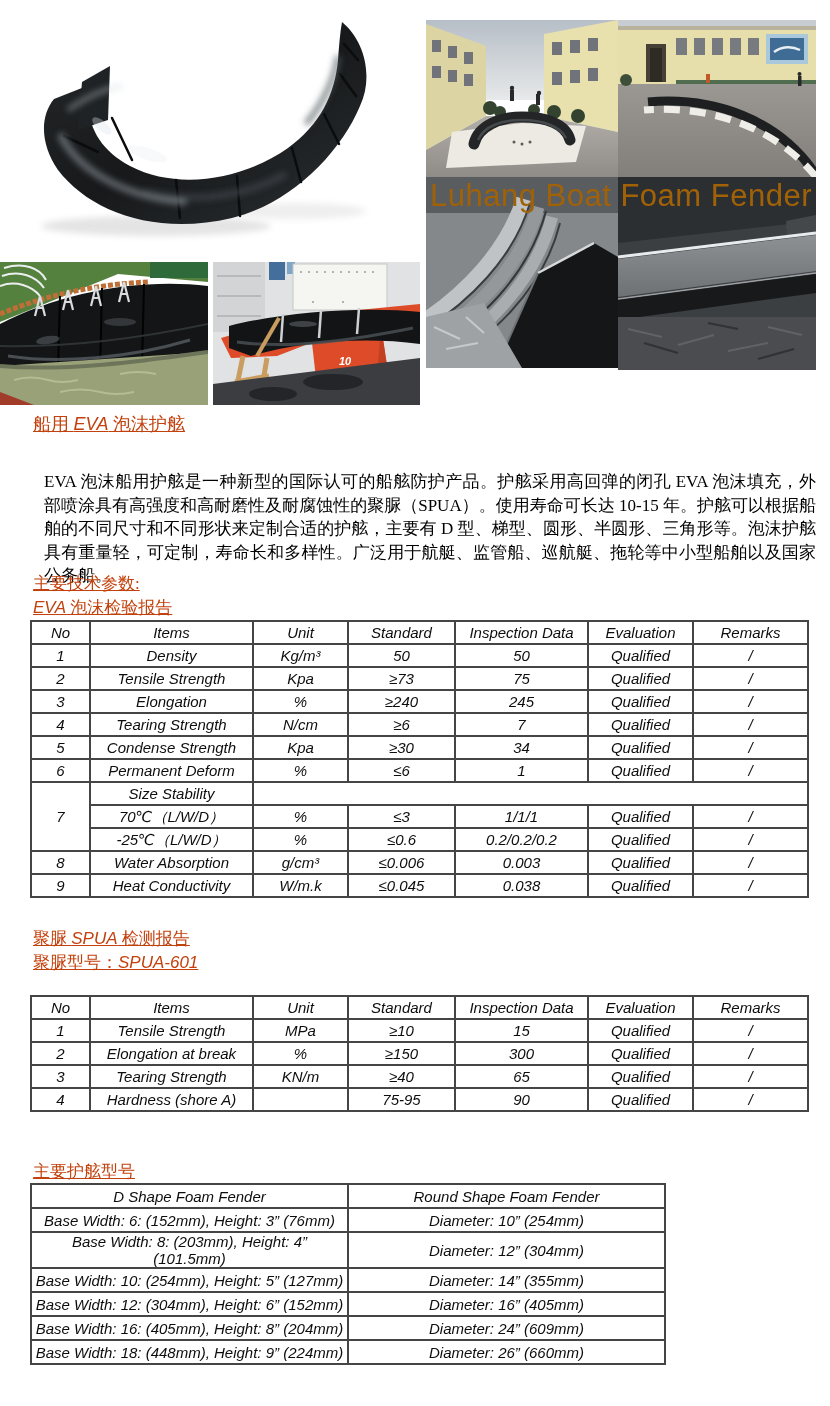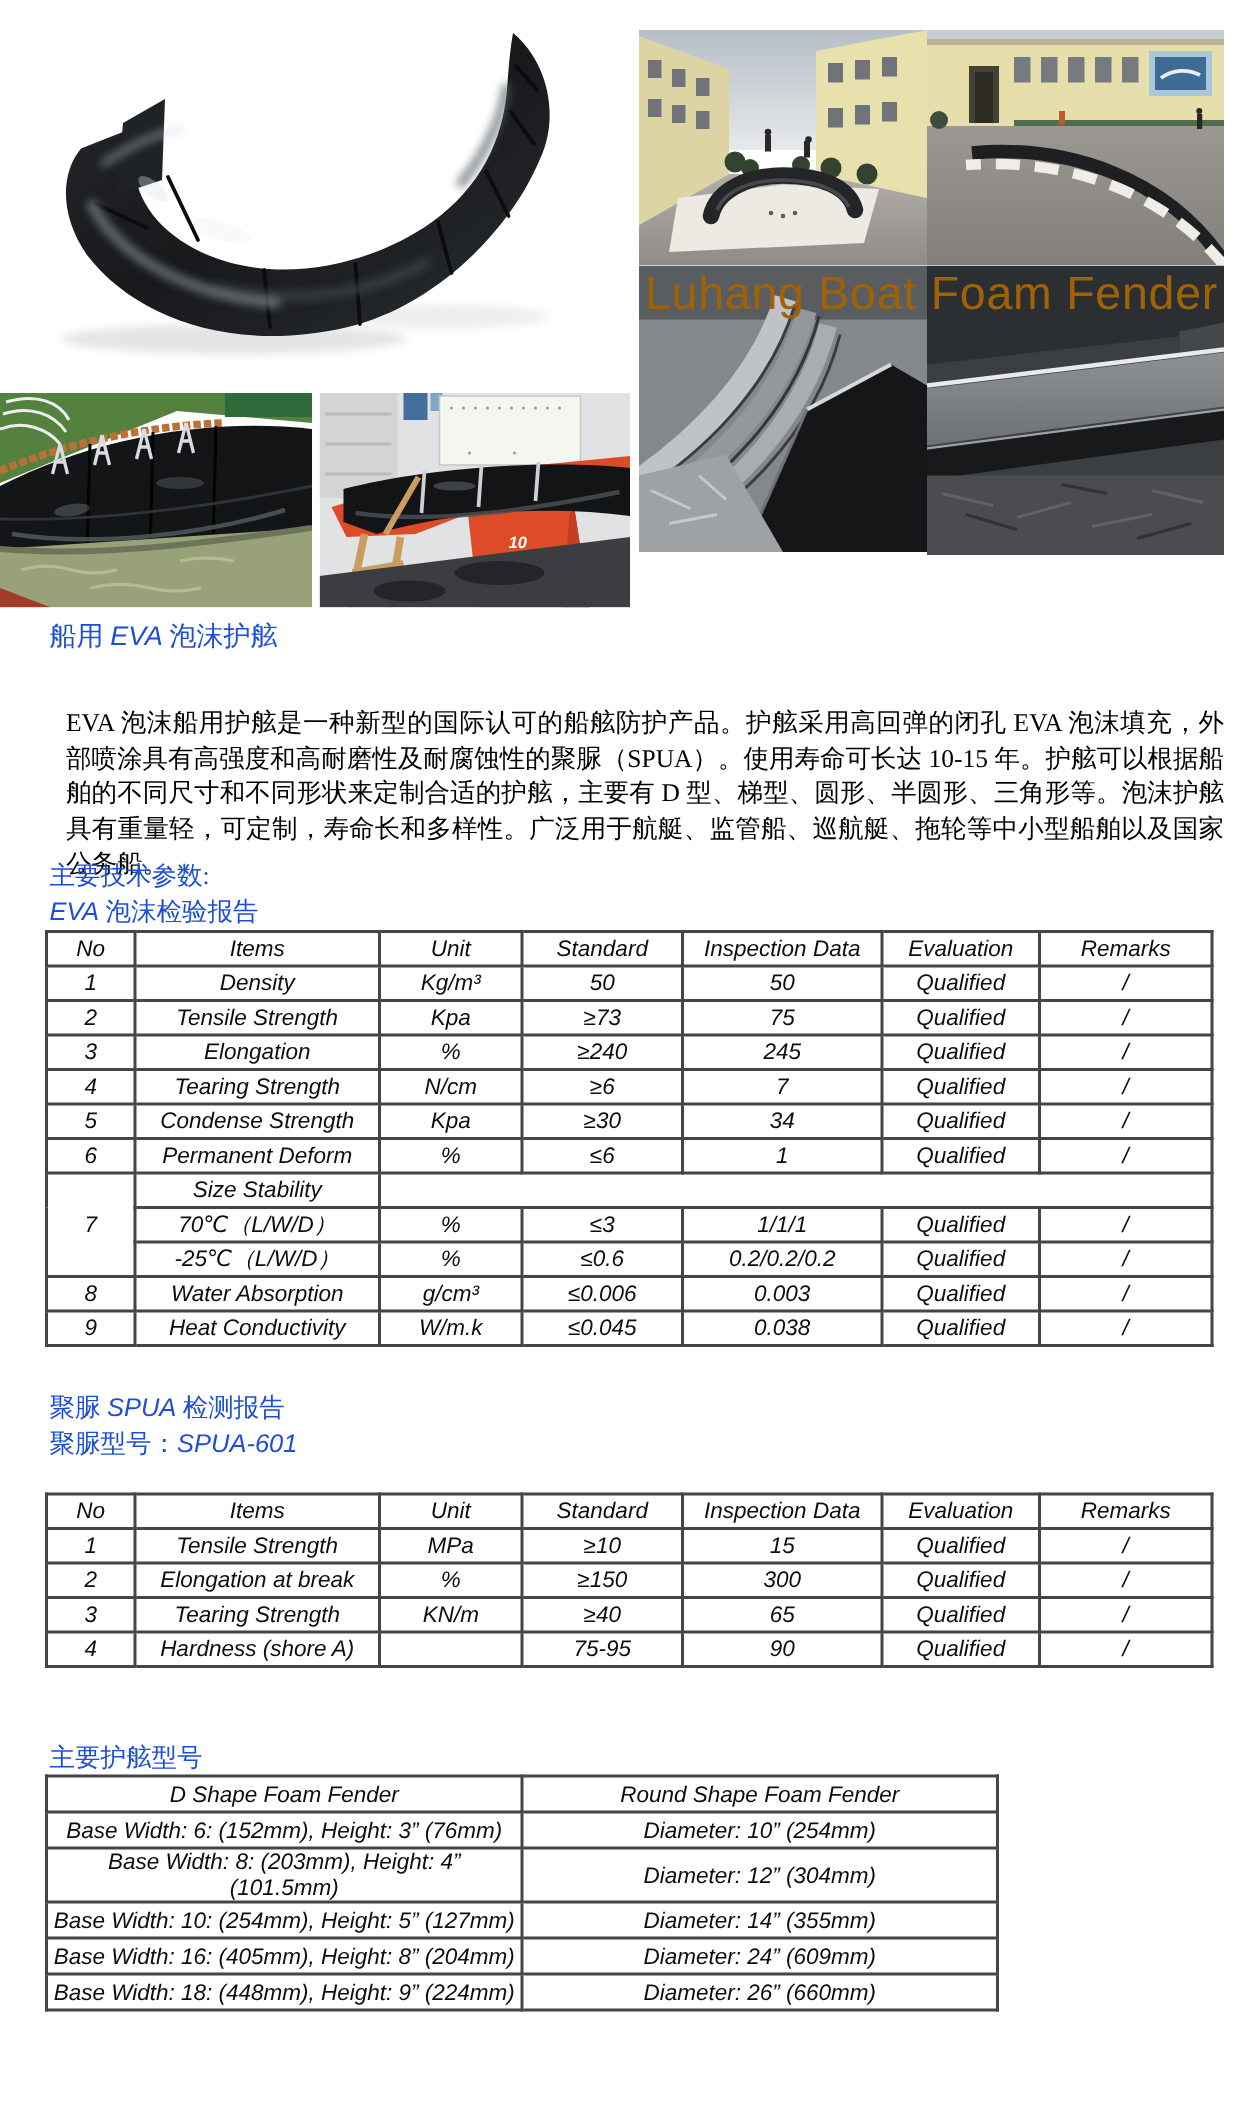--- a/index.html
+++ b/index.html
@@ -3,21 +3,21 @@
 <meta charset="utf-8">
 <style>
   html,body{margin:0;padding:0;background:#ffffff;}
   #page{position:relative;width:830px;height:1406px;background:#fff;overflow:hidden;
         font-family:"Liberation Serif","DejaVu Serif",serif;color:#000;}
   .photo{position:absolute;overflow:hidden;}
   .photo svg{display:block;}
   #overlay-title{position:absolute;left:426px;top:177px;width:390px;height:40px;z-index:5;
     text-align:center;color:#a16207;font-family:"Liberation Sans","DejaVu Sans",sans-serif;
     font-size:31px;line-height:38px;font-weight:400;letter-spacing:0.5px;white-space:nowrap;}
-  .heading{position:absolute;font-size:17px;line-height:20px;color:#1d4ed8;white-space:nowrap;}
+  .heading{position:absolute;font-size:17px;line-height:20px;color:#c2410c;white-space:nowrap;text-decoration:underline;}
   .lat{font-family:"Liberation Sans","DejaVu Sans",sans-serif;font-style:italic;}
   #doc-title{left:33px;top:414px;font-size:18px;}
   #intro{position:absolute;left:30px;top:456px;width:772px;font-size:17px;line-height:23.5px;
          text-align:justify;margin:14px;}
   #h-params{left:33px;top:574px;}
   #h-eva{left:33px;top:598px;}
   #h-spua{left:33px;top:929px;}
   #h-model{left:33px;top:953px;}
   #h-models{left:33px;top:1162px;}
   table.tbl{position:absolute;border-collapse:collapse;table-layout:fixed;background:#fff;}
@@ -516,20 +516,24 @@
         </tr>
         <tr>
           <td>Base Width: 8: (203mm), Height: 4” (101.5mm)</td>
           <td>Diameter: 12” (304mm)</td>
         </tr>
         <tr>
           <td>Base Width: 10: (254mm), Height: 5” (127mm)</td>
           <td>Diameter: 14” (355mm)</td>
         </tr>
         <tr>
+          <td>Base Width: 12: (304mm), Height: 6” (152mm)</td>
+          <td>Diameter: 16” (405mm)</td>
+        </tr>
+        <tr>
           <td>Base Width: 16: (405mm), Height: 8” (204mm)</td>
           <td>Diameter: 24” (609mm)</td>
         </tr>
         <tr>
           <td>Base Width: 18: (448mm), Height: 9” (224mm)</td>
           <td>Diameter: 26” (660mm)</td>
         </tr>
       </tbody>
     </table>
 

